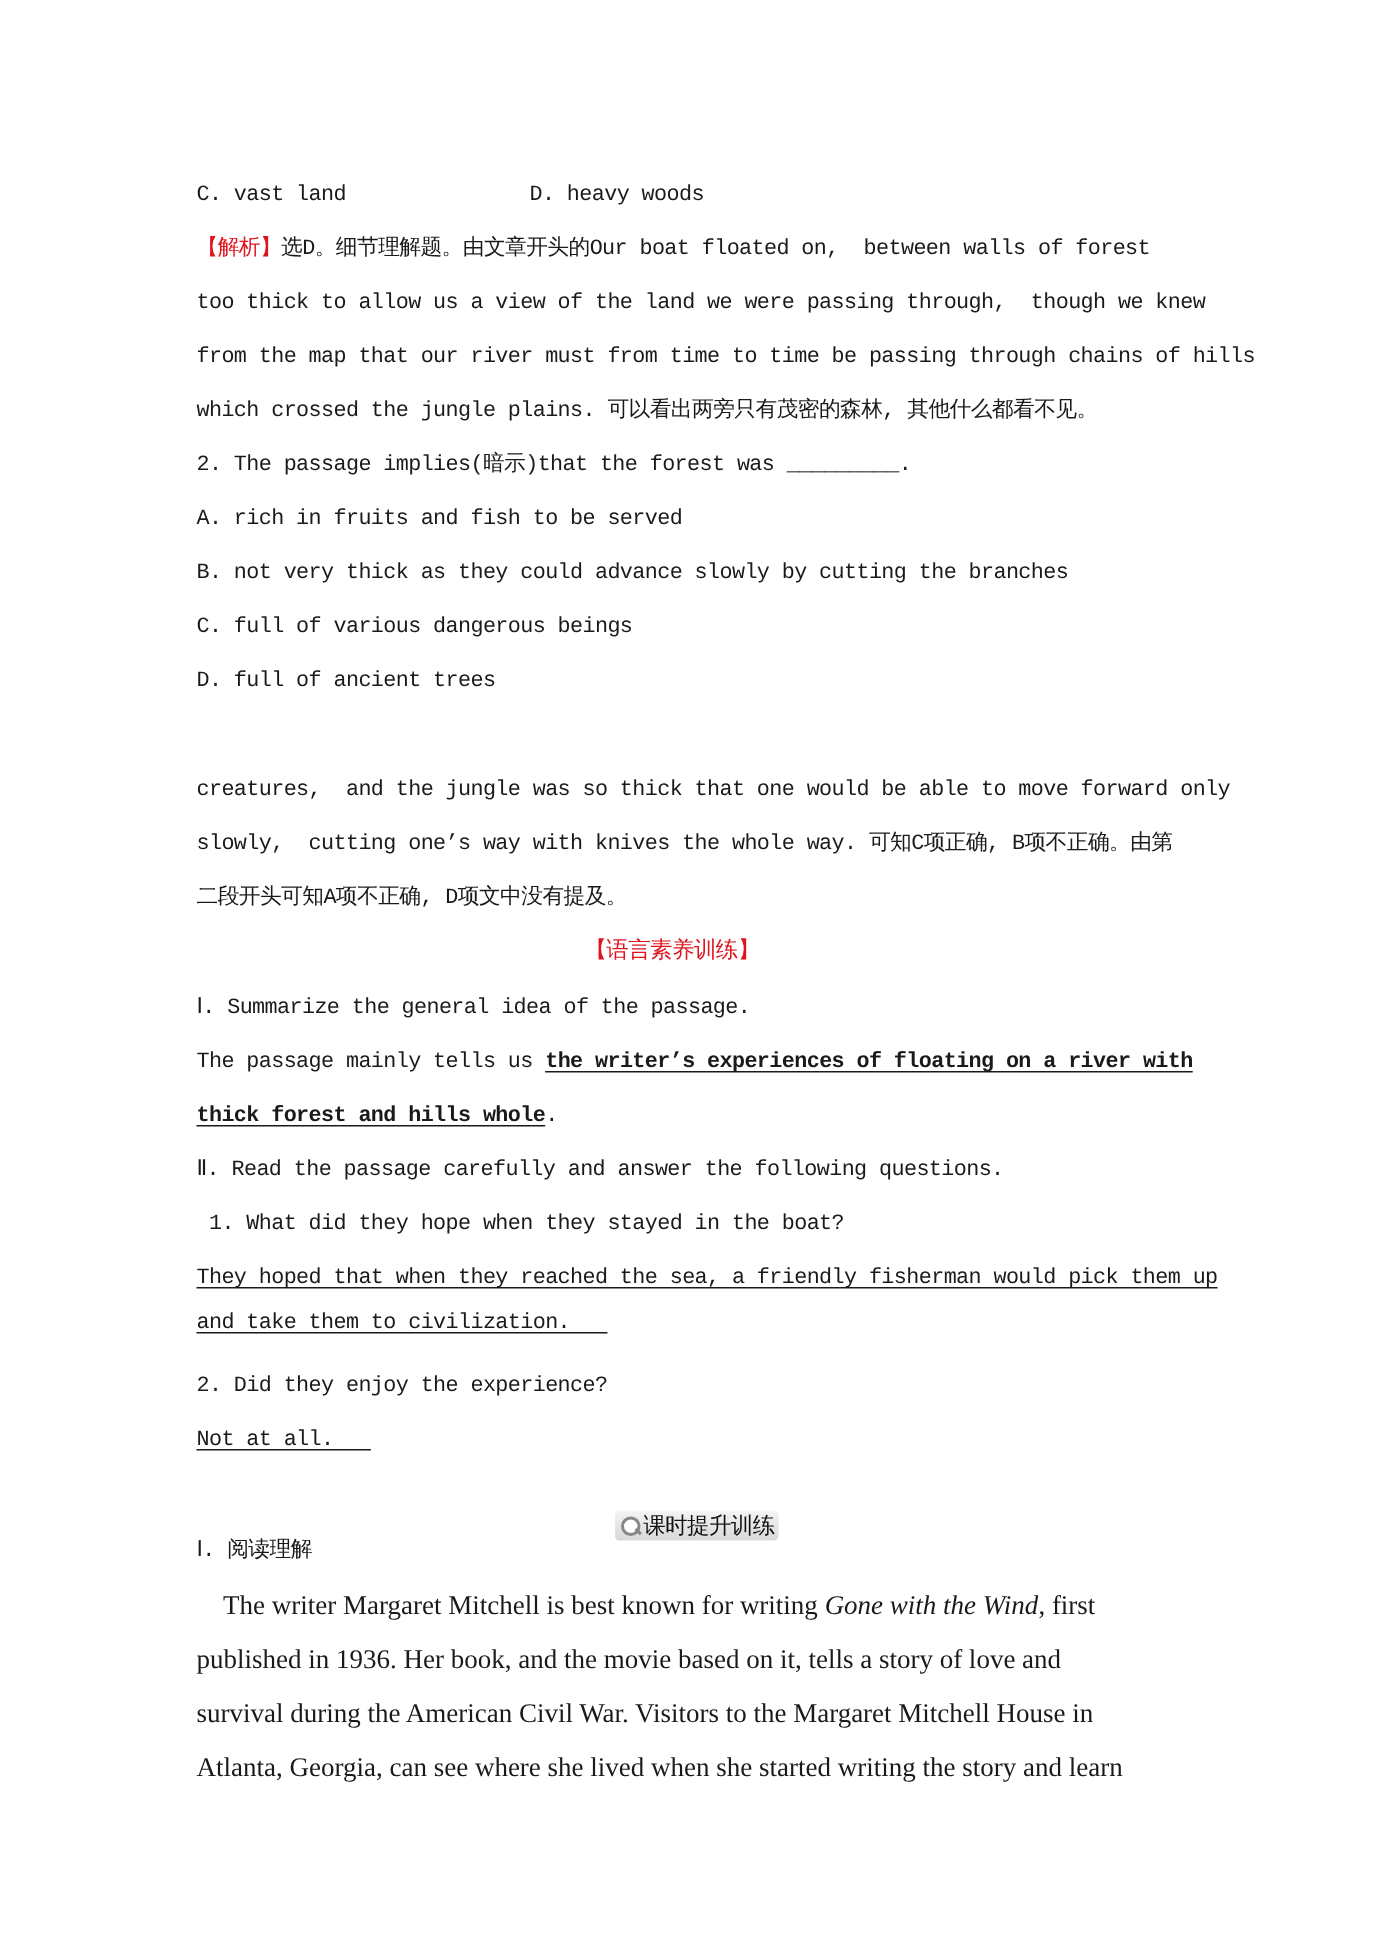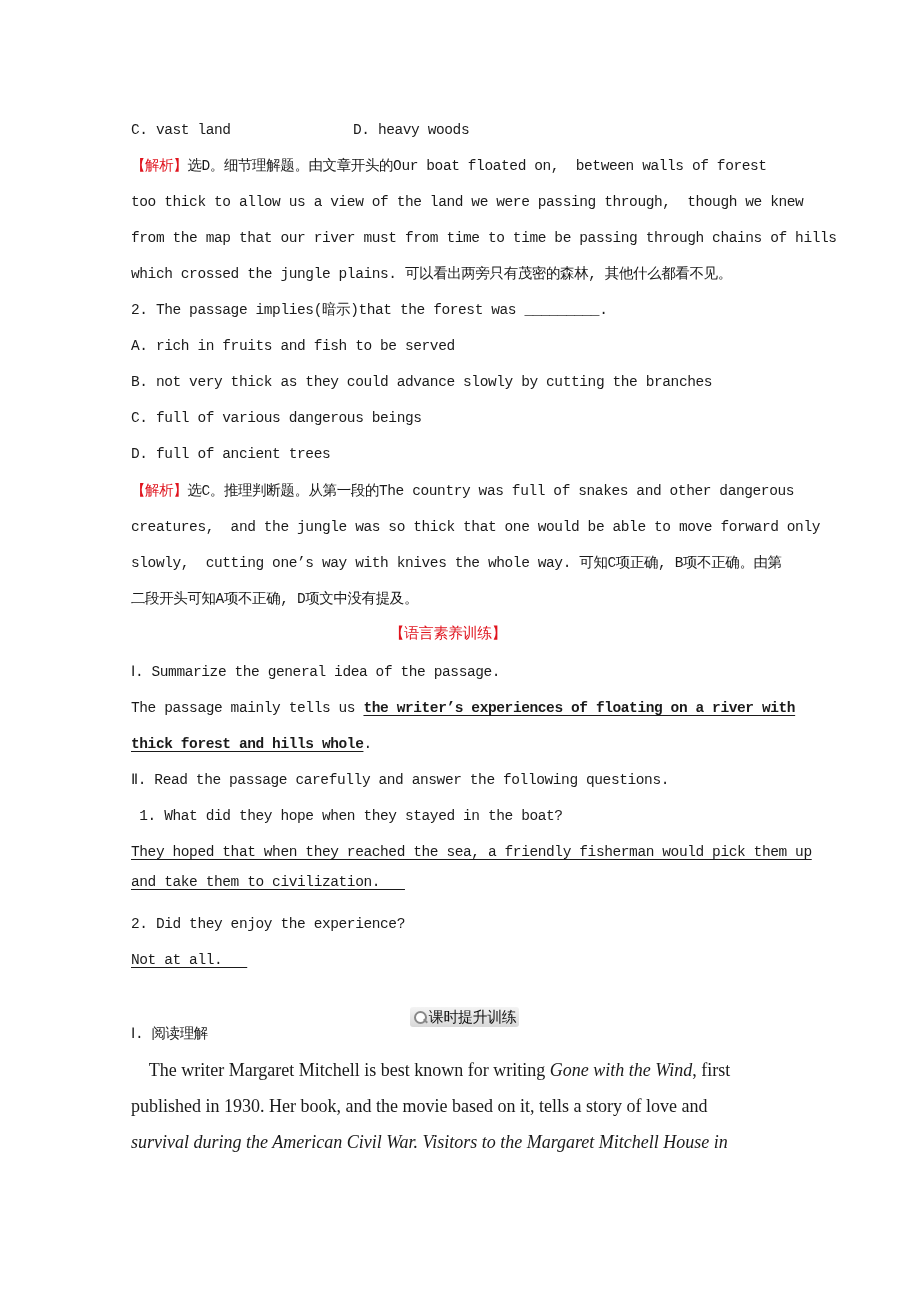--- a/index.html
+++ b/index.html
@@ -33,21 +33,20 @@
   <div class="line" style="top:192px;">too thick to allow us a view of the land we were passing through,  though we knew</div>
   <div class="line" style="top:228px;">from the map that our river must from time to time be passing through chains of hills</div>
   <div class="line" style="top:264px;">which crossed the jungle plains. 可以看出两旁只有茂密的森林, 其他什么都看不见。</div>
 
   <div class="line" style="top:300px;">2. The passage implies(暗示)that the forest was _________.</div>
   <div class="line" style="top:336px;">A. rich in fruits and fish to be served</div>
   <div class="line" style="top:372px;">B. not very thick as they could advance slowly by cutting the branches</div>
   <div class="line" style="top:408px;">C. full of various dangerous beings</div>
   <div class="line" style="top:444px;">D. full of ancient trees</div>
 
-  <div class="line" style="top:481px;"><span class="red">【解析】</span><span>选C。推理判断题。从第一段的The country was full of snakes and other dangerous</span></div>
   <div class="line" style="top:517px;">creatures,  and the jungle was so thick that one would be able to move forward only</div>
   <div class="line" style="top:553px;">slowly,  cutting one’s way with knives the whole way. 可知C项正确, B项不正确。由第</div>
   <div class="line" style="top:589px;">二段开头可知A项不正确, D项文中没有提及。</div>
 
   <div class="line center heading-red" style="top:625px;">【语言素养训练】</div>
 
   <div class="line" style="top:662px;">Ⅰ. Summarize the general idea of the passage.</div>
   <div class="line" style="top:698px;"><span>The passage mainly tells us </span><span class="u bold">the writer’s experiences of floating on a river with</span></div>
   <div class="line" style="top:734px;"><span class="u bold">thick forest and hills whole</span><span>.</span></div>
 
@@ -58,16 +57,17 @@
   <div class="line" style="top:914px;">2. Did they enjoy the experience?</div>
   <div class="line u" style="top:950px;">Not at all.   </div>
 
   <div class="line center" style="top:987px;">
     <span class="badge"><span class="mag"></span><span>课时提升训练</span></span>
   </div>
 
   <div class="line" style="top:1024px;">Ⅰ. 阅读理解</div>
 
   <div class="line prop" style="top:1060px;"><span>    The writer Margaret Mitchell is best known for writing </span><span class="it">Gone with the Wind</span><span>, first</span></div>
-  <div class="line prop" style="top:1096px;">published in 1930. Her book, and the movie based on it, tells a story of love and</div>
-  <div class="line prop" style="top:1132px;font-style:italic;">survival during the American Civil War. Visitors to the Margaret Mitchell House in</div>
+  <div class="line prop" style="top:1096px;">published in 1936. Her book, and the movie based on it, tells a story of love and</div>
+  <div class="line prop" style="top:1132px;">survival during the American Civil War. Visitors to the Margaret Mitchell House in</div>
+  <div class="line prop" style="top:1168px;">Atlanta, Georgia, can see where she lived when she started writing the story and learn</div>
 
 </div>
 
 </body></html>

